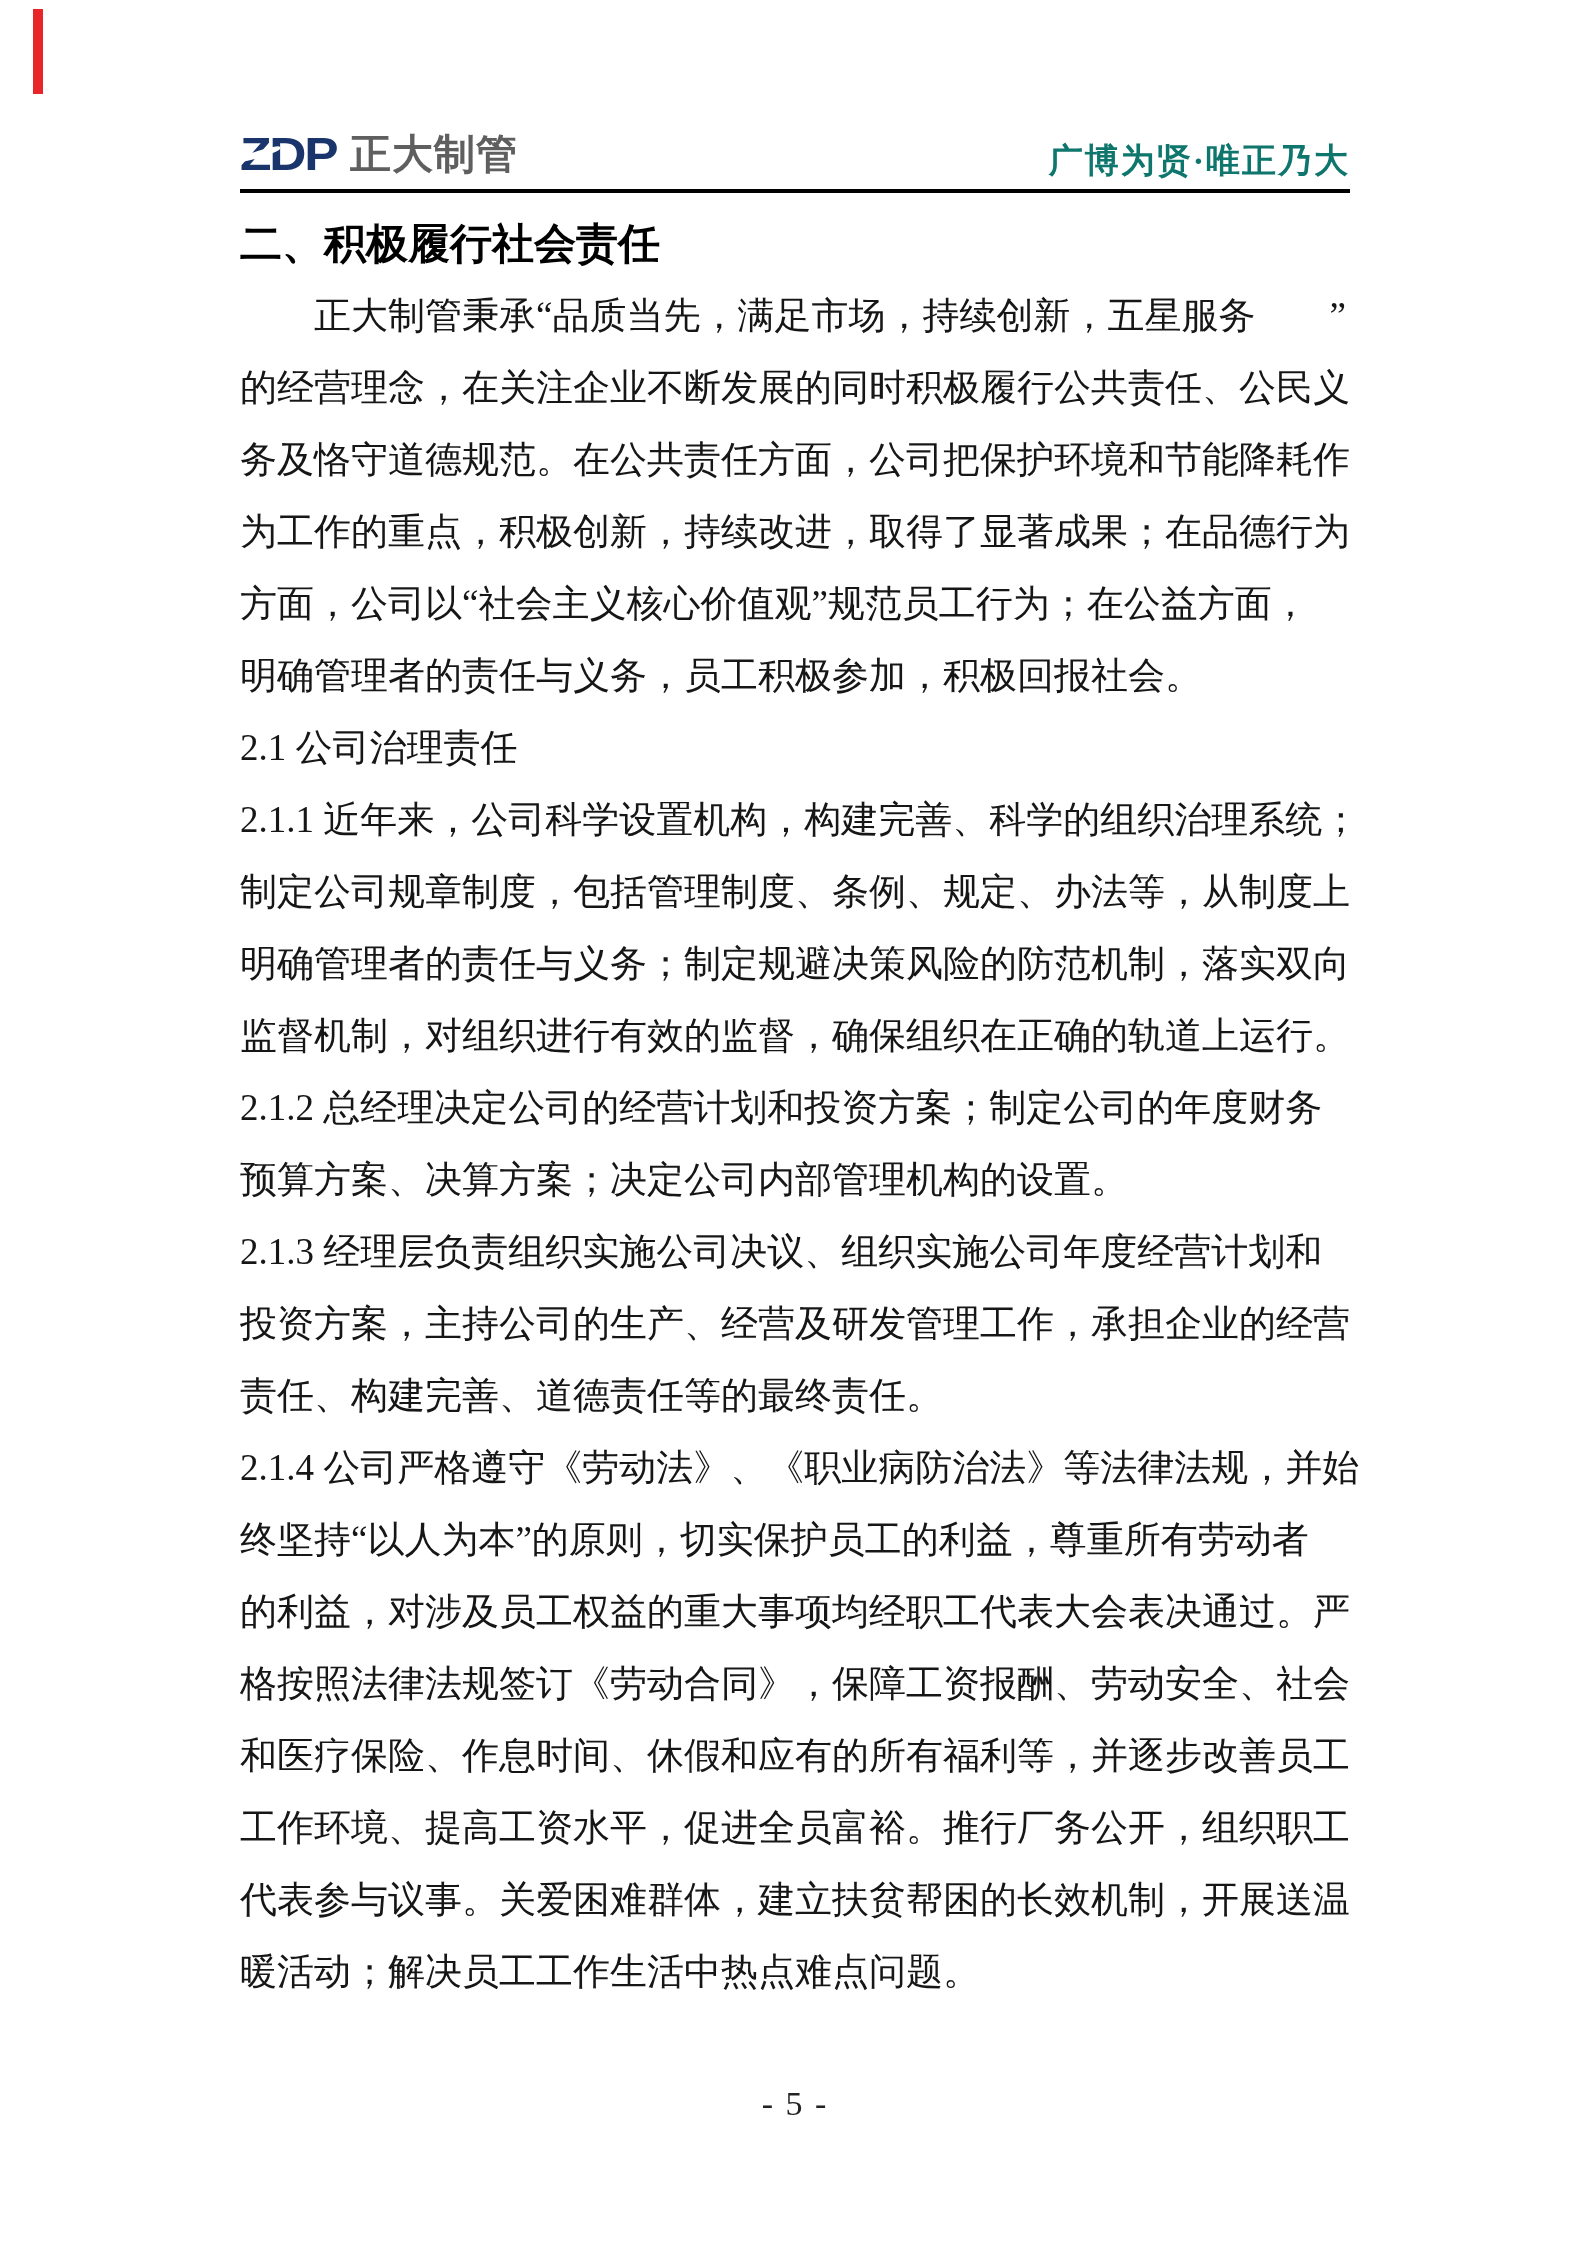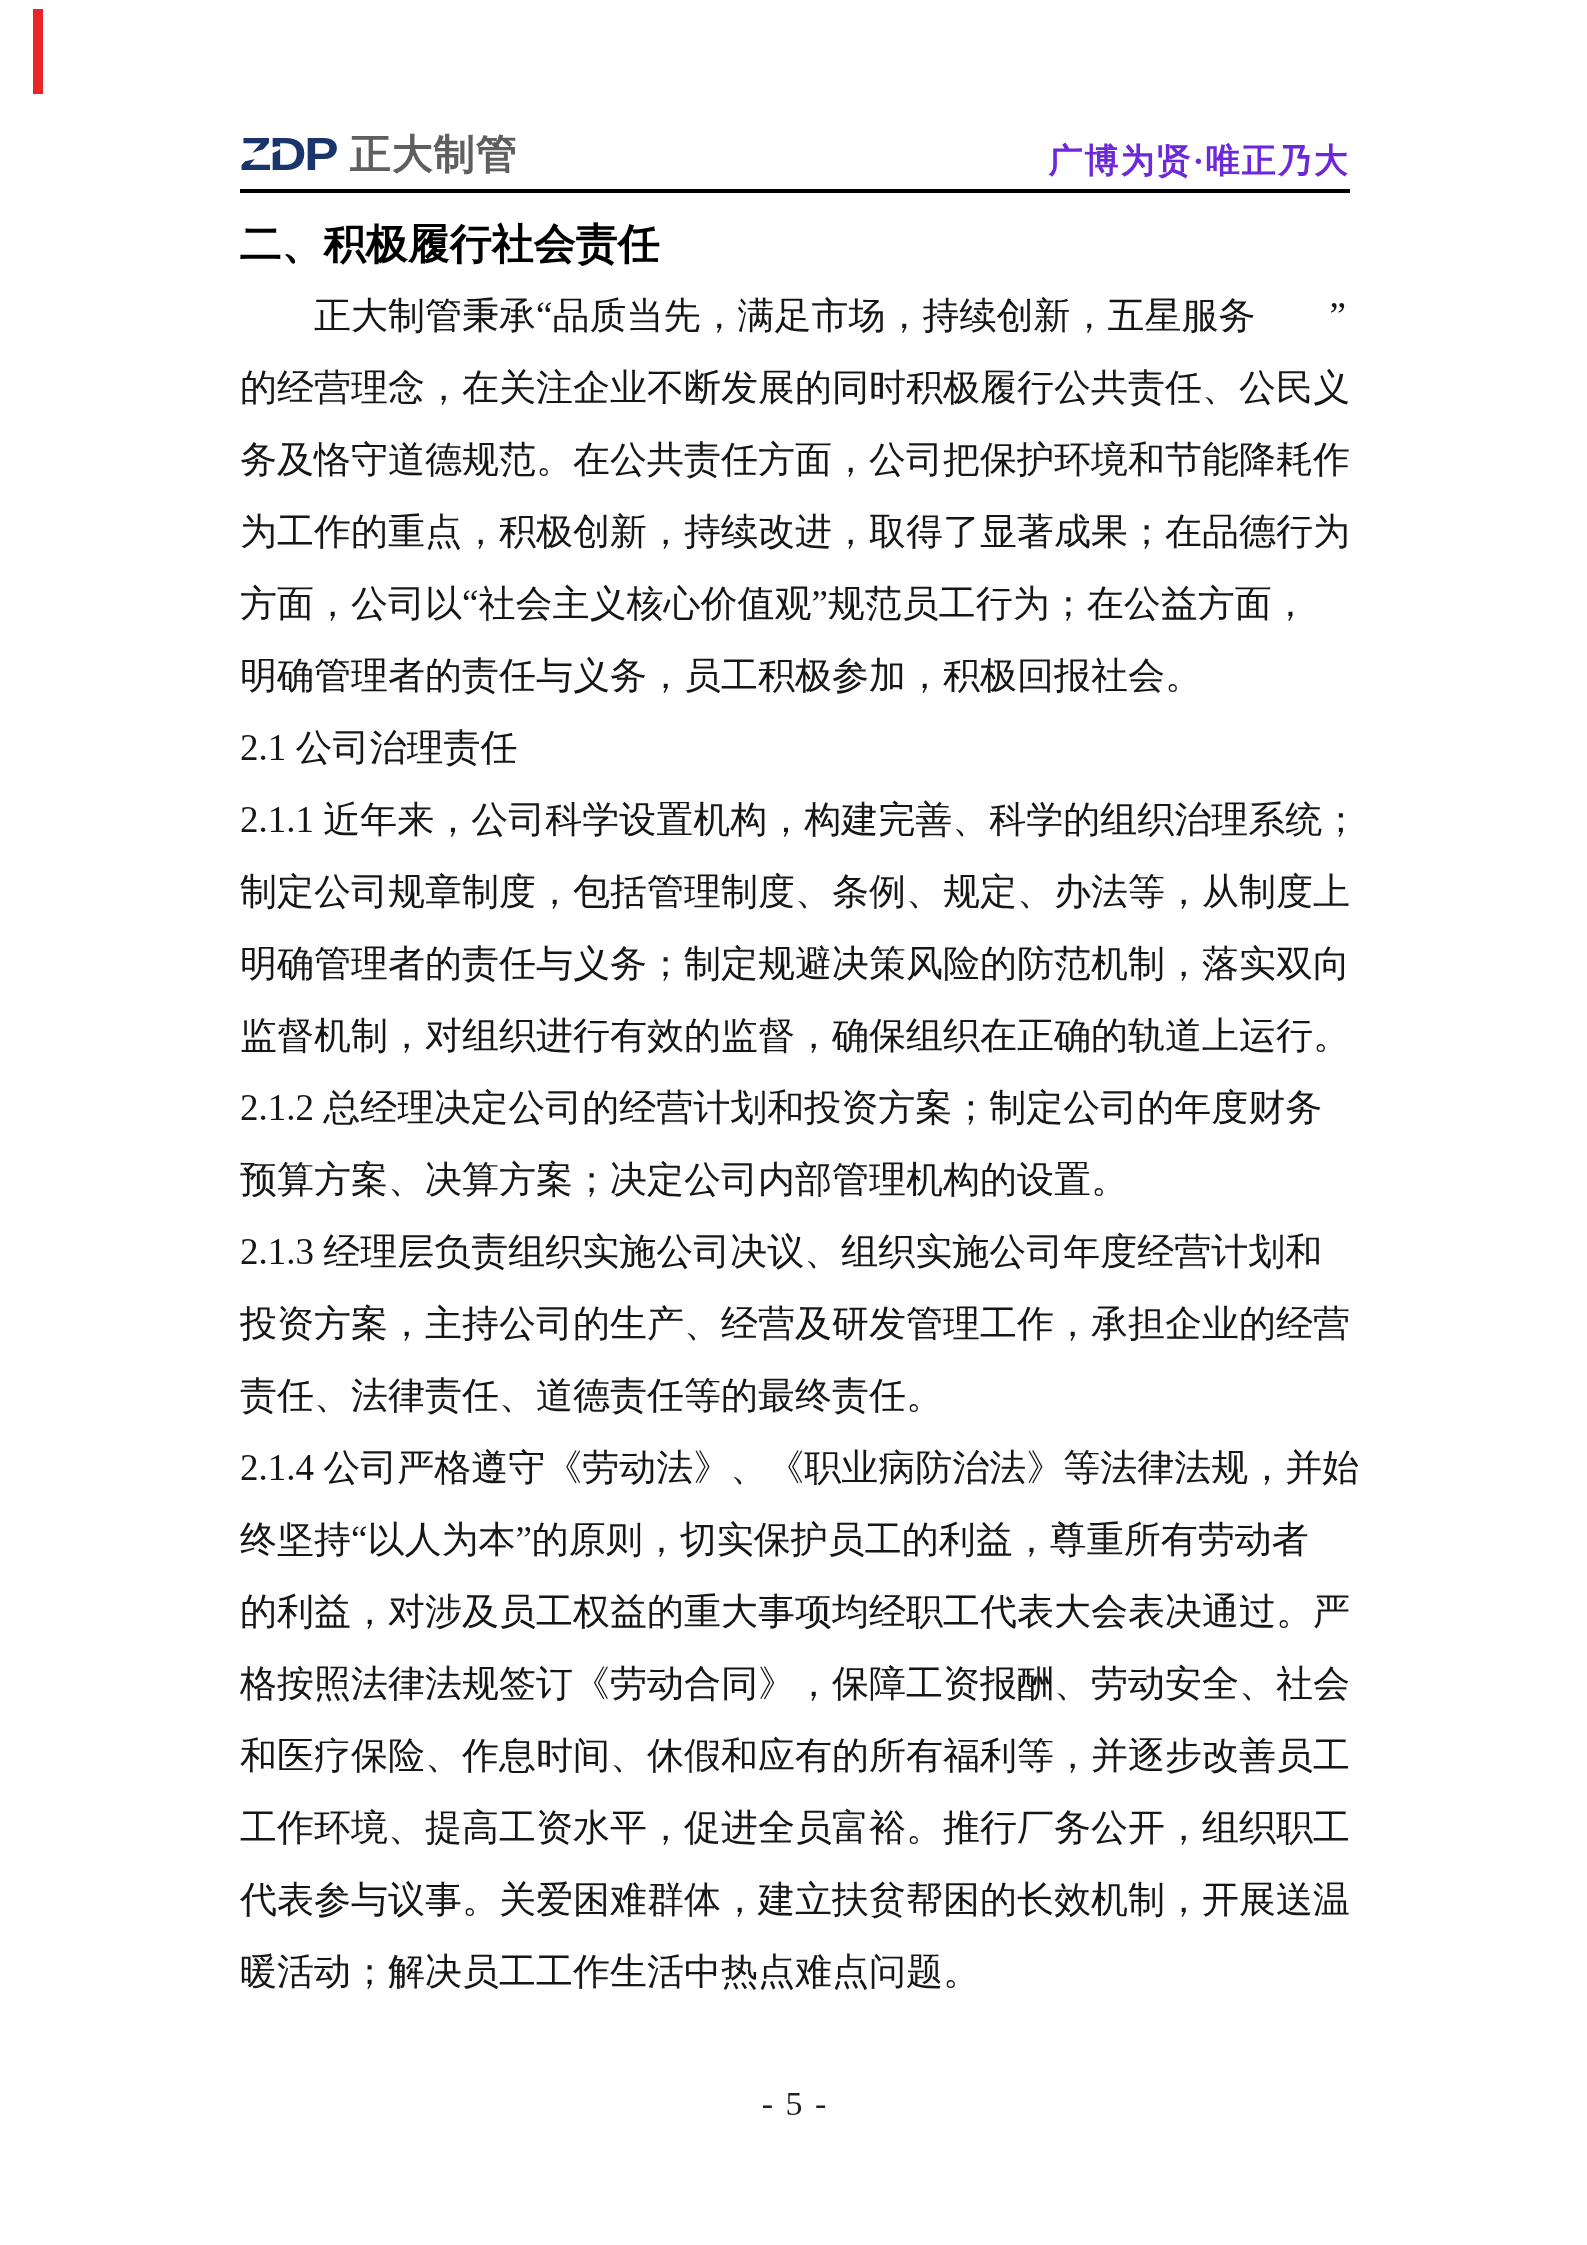--- a/index.html
+++ b/index.html
@@ -59,21 +59,21 @@
     color: #5f5f5f;
     margin-left: 10px;
   }
   .tagline {
     position: absolute;
     top: 141px;
     right: 237px;
     font-size: 34px;
     line-height: 40px;
     font-weight: bold;
-    color: #6d28d9;
+    color: #0f766e;
     letter-spacing: 2px;
     white-space: nowrap;
   }
   .rule {
     position: absolute;
     left: 240px; top: 189px;
     width: 1110px; height: 4px;
     background: #000000;
   }
 
@@ -141,21 +141,21 @@
       <div class="line left">明确管理者的责任与义务，员工积极参加，积极回报社会。</div>
       <div class="line left">2.1 公司治理责任</div>
       <div class="line">2.1.1 近年来，公司科学设置机构，构建完善、科学的组织治理系统；</div>
       <div class="line">制定公司规章制度，包括管理制度、条例、规定、办法等，从制度上</div>
       <div class="line">明确管理者的责任与义务；制定规避决策风险的防范机制，落实双向</div>
       <div class="line">监督机制，对组织进行有效的监督，确保组织在正确的轨道上运行。</div>
       <div class="line">2.1.2 总经理决定公司的经营计划和投资方案；制定公司的年度财务</div>
       <div class="line left">预算方案、决算方案；决定公司内部管理机构的设置。</div>
       <div class="line">2.1.3 经理层负责组织实施公司决议、组织实施公司年度经营计划和</div>
       <div class="line">投资方案，主持公司的生产、经营及研发管理工作，承担企业的经营</div>
-      <div class="line left">责任、法律责任、道德责任等的最终责任。</div>
+      <div class="line left">责任、构建完善、道德责任等的最终责任。</div>
       <div class="line">2.1.4 公司严格遵守《劳动法》、《职业病防治法》等法律法规，并始</div>
       <div class="line">终坚持“以人为本”的原则，切实保护员工的利益，尊重所有劳动者</div>
       <div class="line">的利益，对涉及员工权益的重大事项均经职工代表大会表决通过。严</div>
       <div class="line">格按照法律法规签订《劳动合同》，保障工资报酬、劳动安全、社会</div>
       <div class="line">和医疗保险、作息时间、休假和应有的所有福利等，并逐步改善员工</div>
       <div class="line">工作环境、提高工资水平，促进全员富裕。推行厂务公开，组织职工</div>
       <div class="line">代表参与议事。关爱困难群体，建立扶贫帮困的长效机制，开展送温</div>
       <div class="line left">暖活动；解决员工工作生活中热点难点问题。</div>
     </div>
 

